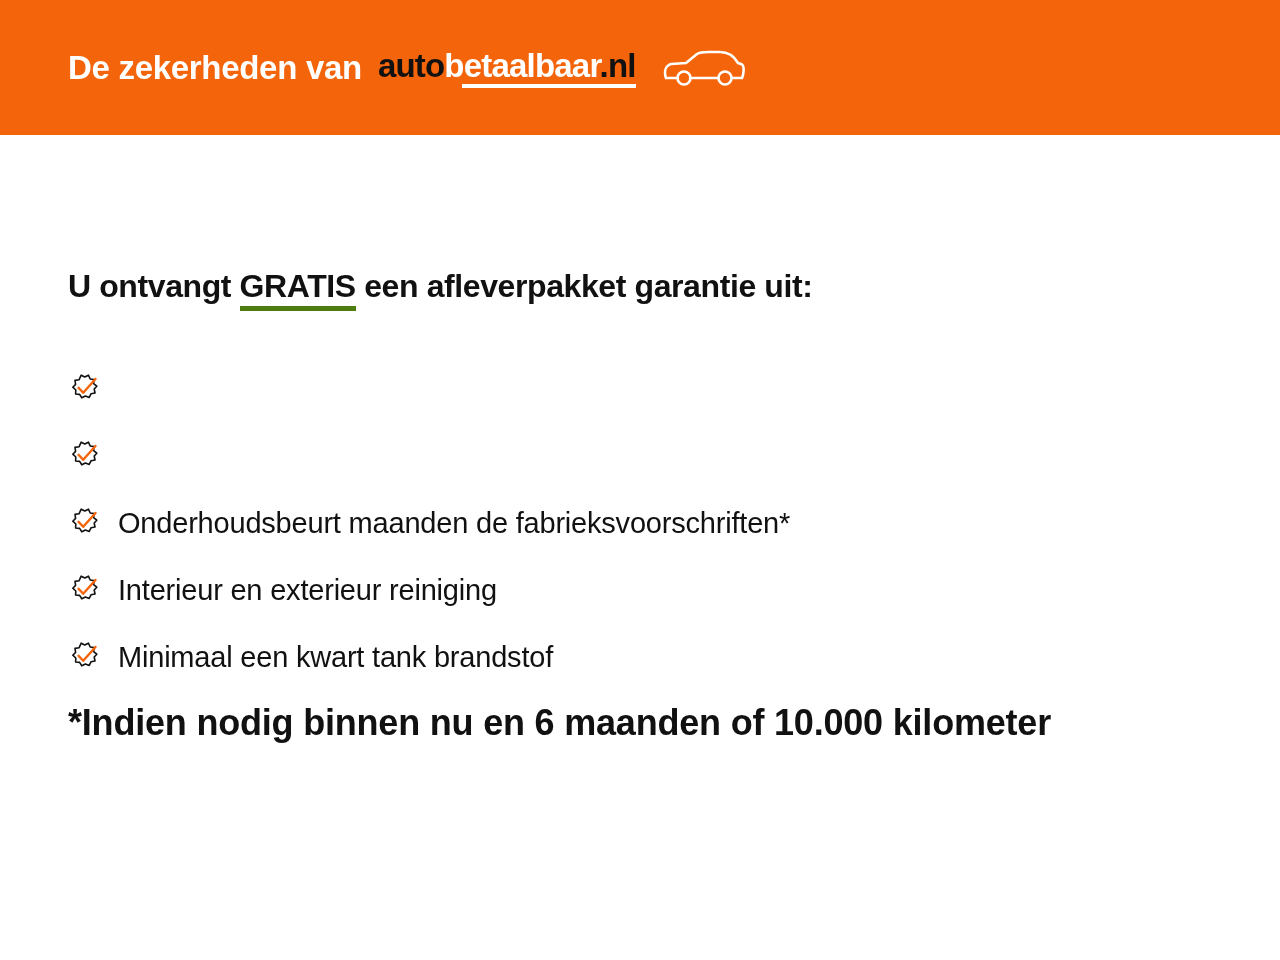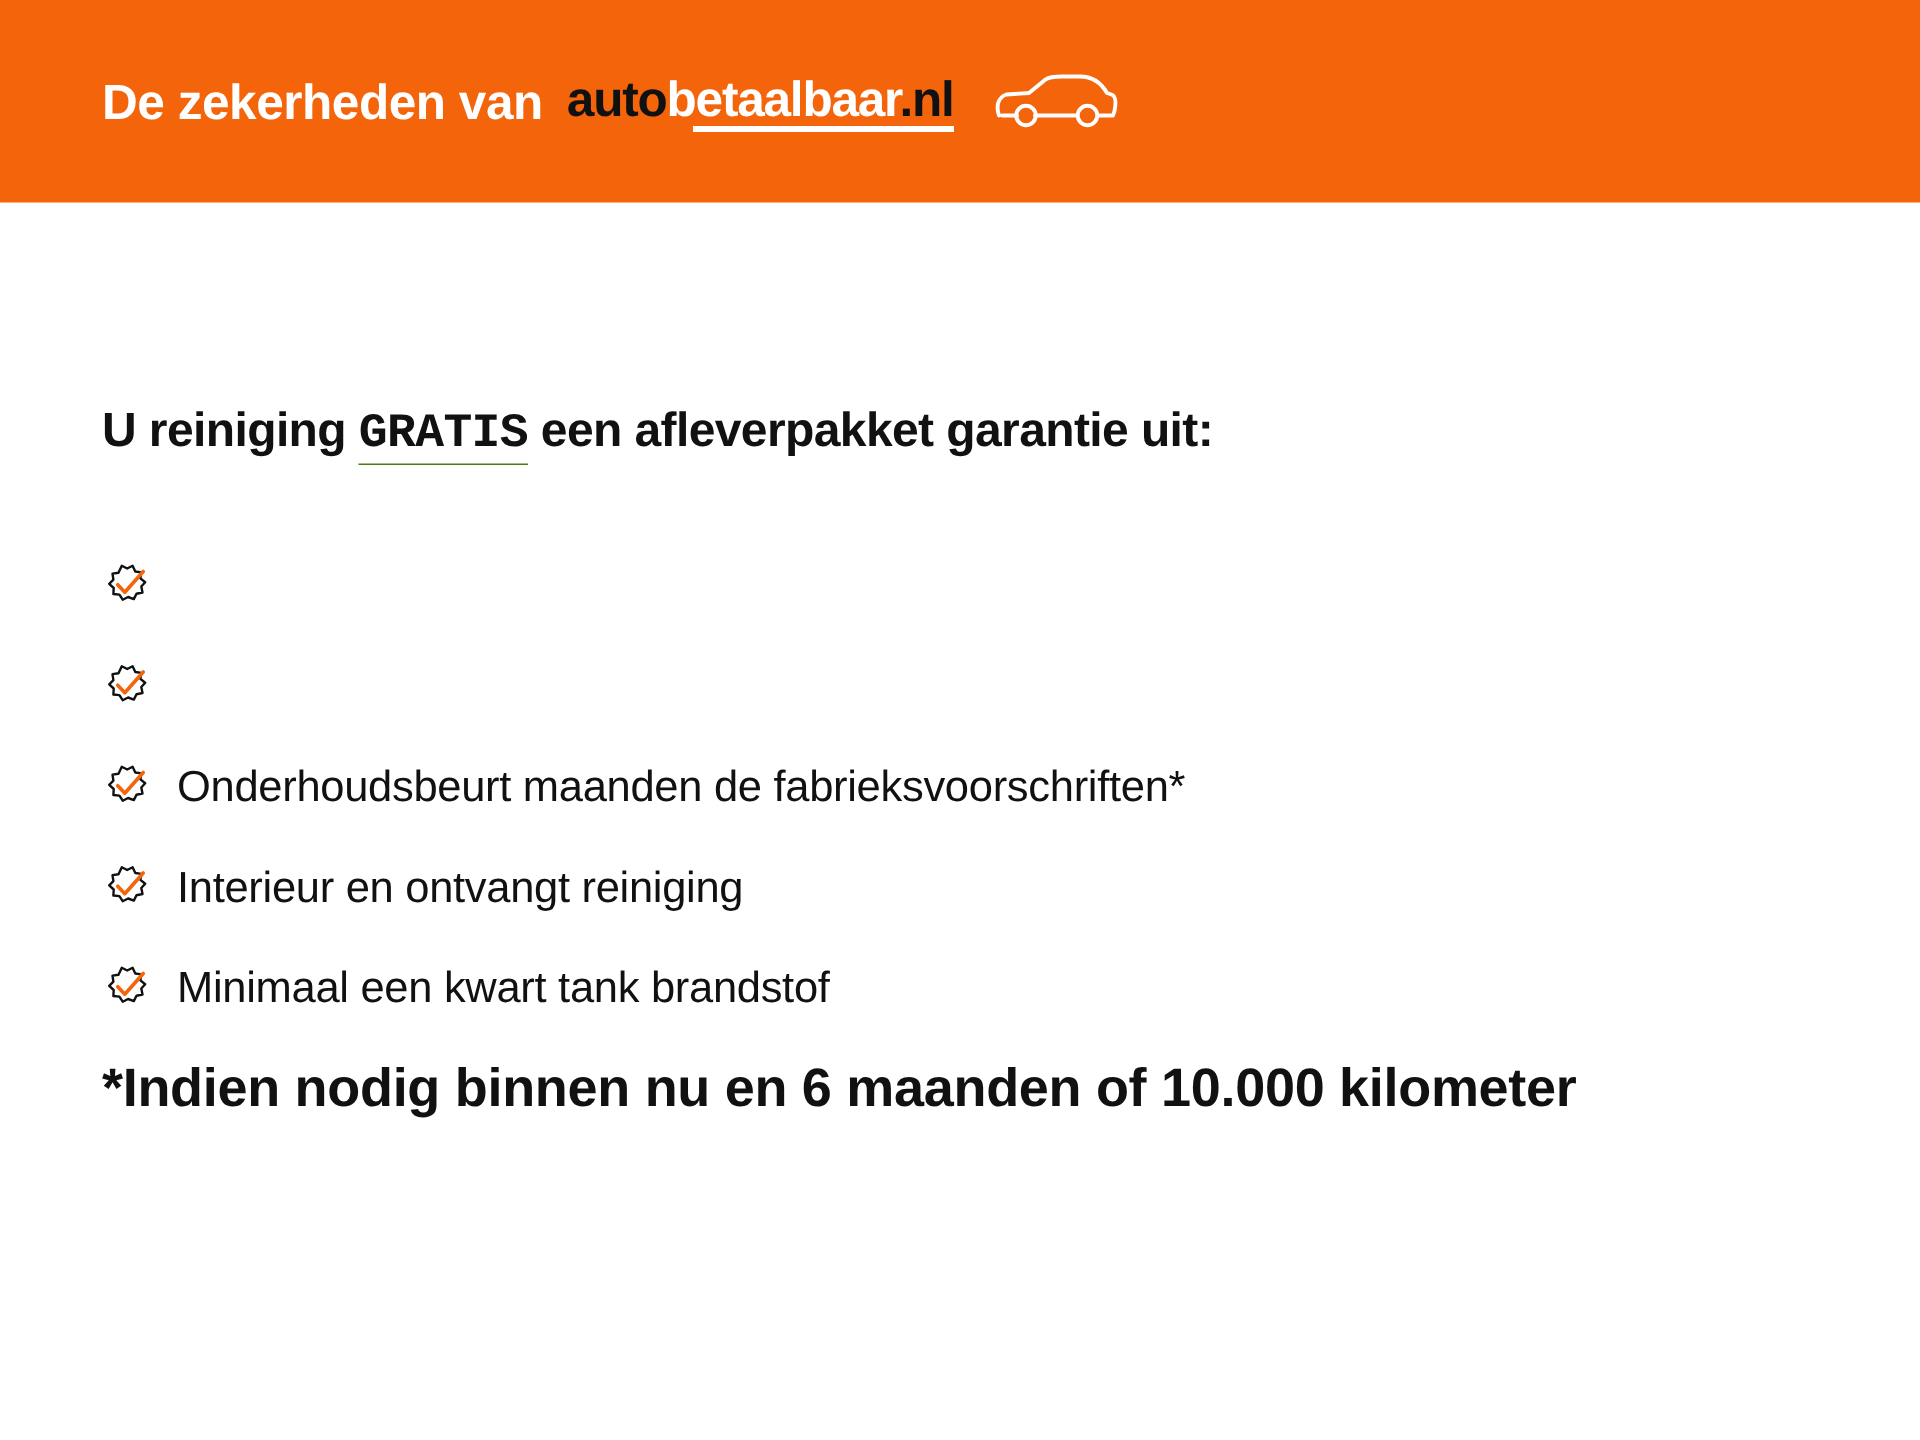--- a/index.html
+++ b/index.html
@@ -83,23 +83,22 @@
   }
   .headline {
     margin-top: 140px;
     font-size: 32px;
     font-weight: bold;
     letter-spacing: -0.4px;
     color: #111111;
     white-space: nowrap;
   }
   .headline .gratis {
-    border-bottom: 1px solid #4d7c0f;
+    border-bottom: 5px solid #4d7c0f;
     padding-bottom: 2px;
-    font-family: Liberation Mono, monospace;
   }
 
   .list {
     margin-top: 62px;
   }
   .list-item {
     display: flex;
     align-items: center;
     gap: 16px;
     margin-bottom: 23px;
@@ -144,21 +143,21 @@
           <circle cx="63" cy="28" r="6.5" stroke="#ffffff" stroke-width="2.6"></circle>
         </svg>
       </span>
     </span>
   </div>
 </div>
 
 <div class="content">
 
   <div class="headline">
-    <span>U reiniging </span><span class="gratis">GRATIS</span><span> een afleverpakket garantie uit:</span>
+    <span>U ontvangt </span><span class="gratis">GRATIS</span><span> een afleverpakket garantie uit:</span>
   </div>
 
   <div class="list">
 
     <div class="list-item">
       <span class="check-icon">
         <svg width="34" height="34" viewBox="0 0 34 34" fill="none" xmlns="http://www.w3.org/2000/svg">
           <path d="M13.2 3.2 L16.8 5.0 L20.4 3.2 L22.2 7.0 L26.2 7.6 L25.6 11.6 L28.8 14.2 L26.2 17.0 L27.0 21.0 L23.0 21.8 L21.2 25.4 L17.4 24.0 L13.8 25.8 L11.6 22.4 L7.6 22.0 L7.8 18.0 L4.8 15.2 L7.6 12.4 L7.0 8.4 L11.0 7.8 Z" stroke="#111111" stroke-width="1.6" stroke-linejoin="round"></path>
           <path d="M10.5 15.8 L15.2 20.8 L27.5 7.0" stroke="#f4640a" stroke-width="2.4" stroke-linecap="round" stroke-linejoin="round"></path>
         </svg>
@@ -184,21 +183,21 @@
       <span class="item-label">Onderhoudsbeurt maanden de fabrieksvoorschriften*</span>
     </div>
 
     <div class="list-item">
       <span class="check-icon">
         <svg width="34" height="34" viewBox="0 0 34 34" fill="none" xmlns="http://www.w3.org/2000/svg">
           <path d="M13.2 3.2 L16.8 5.0 L20.4 3.2 L22.2 7.0 L26.2 7.6 L25.6 11.6 L28.8 14.2 L26.2 17.0 L27.0 21.0 L23.0 21.8 L21.2 25.4 L17.4 24.0 L13.8 25.8 L11.6 22.4 L7.6 22.0 L7.8 18.0 L4.8 15.2 L7.6 12.4 L7.0 8.4 L11.0 7.8 Z" stroke="#111111" stroke-width="1.6" stroke-linejoin="round"></path>
           <path d="M10.5 15.8 L15.2 20.8 L27.5 7.0" stroke="#f4640a" stroke-width="2.4" stroke-linecap="round" stroke-linejoin="round"></path>
         </svg>
       </span>
-      <span class="item-label">Interieur en ontvangt reiniging</span>
+      <span class="item-label">Interieur en exterieur reiniging</span>
     </div>
 
     <div class="list-item">
       <span class="check-icon">
         <svg width="34" height="34" viewBox="0 0 34 34" fill="none" xmlns="http://www.w3.org/2000/svg">
           <path d="M13.2 3.2 L16.8 5.0 L20.4 3.2 L22.2 7.0 L26.2 7.6 L25.6 11.6 L28.8 14.2 L26.2 17.0 L27.0 21.0 L23.0 21.8 L21.2 25.4 L17.4 24.0 L13.8 25.8 L11.6 22.4 L7.6 22.0 L7.8 18.0 L4.8 15.2 L7.6 12.4 L7.0 8.4 L11.0 7.8 Z" stroke="#111111" stroke-width="1.6" stroke-linejoin="round"></path>
           <path d="M10.5 15.8 L15.2 20.8 L27.5 7.0" stroke="#f4640a" stroke-width="2.4" stroke-linecap="round" stroke-linejoin="round"></path>
         </svg>
       </span>
       <span class="item-label">Minimaal een kwart tank brandstof</span>

